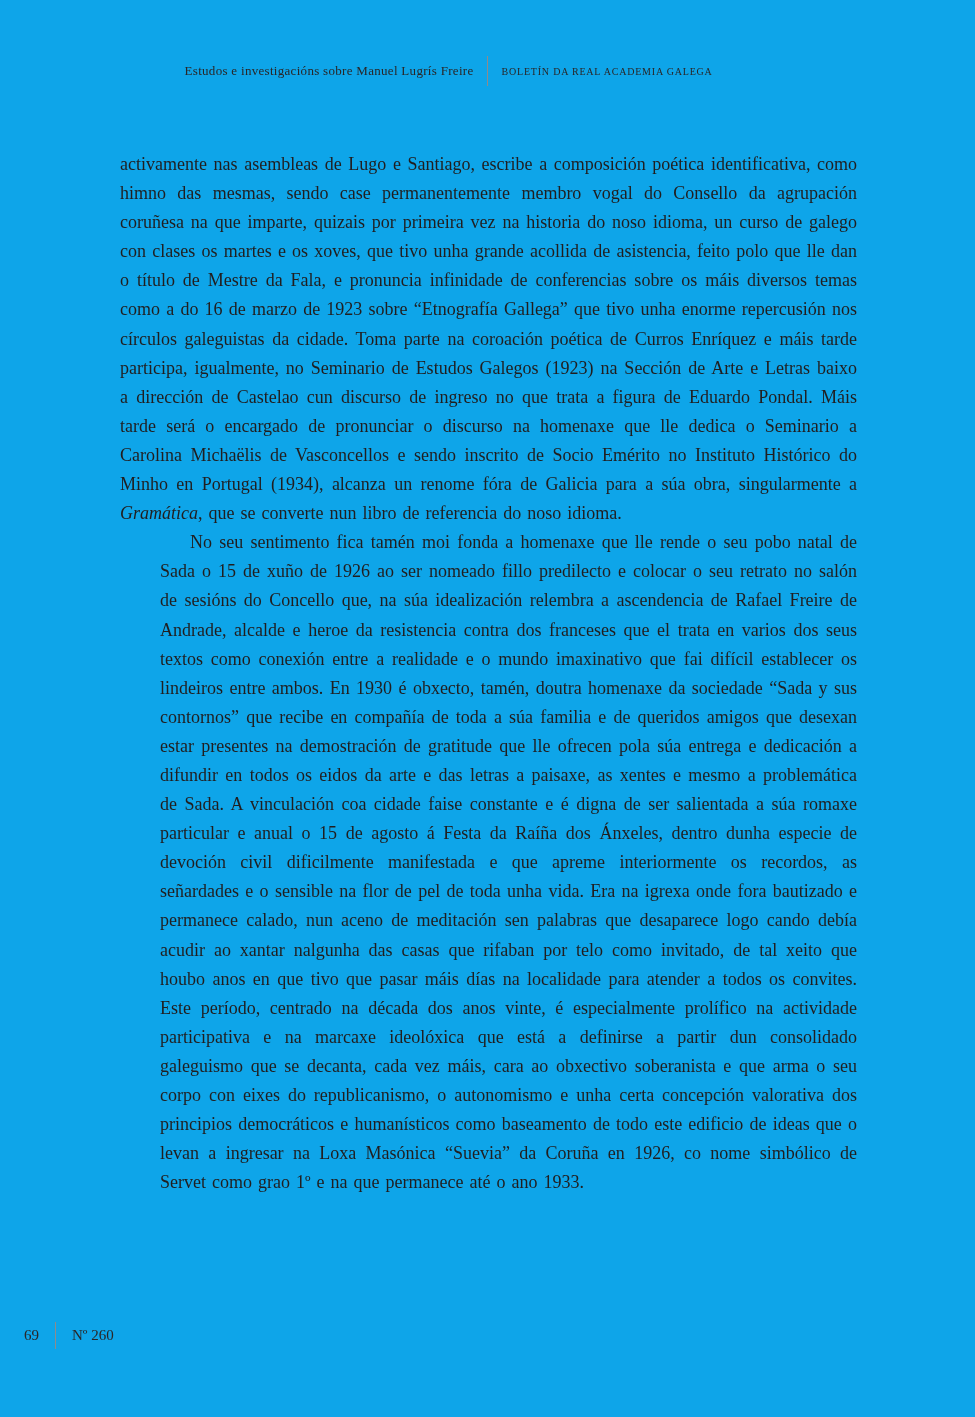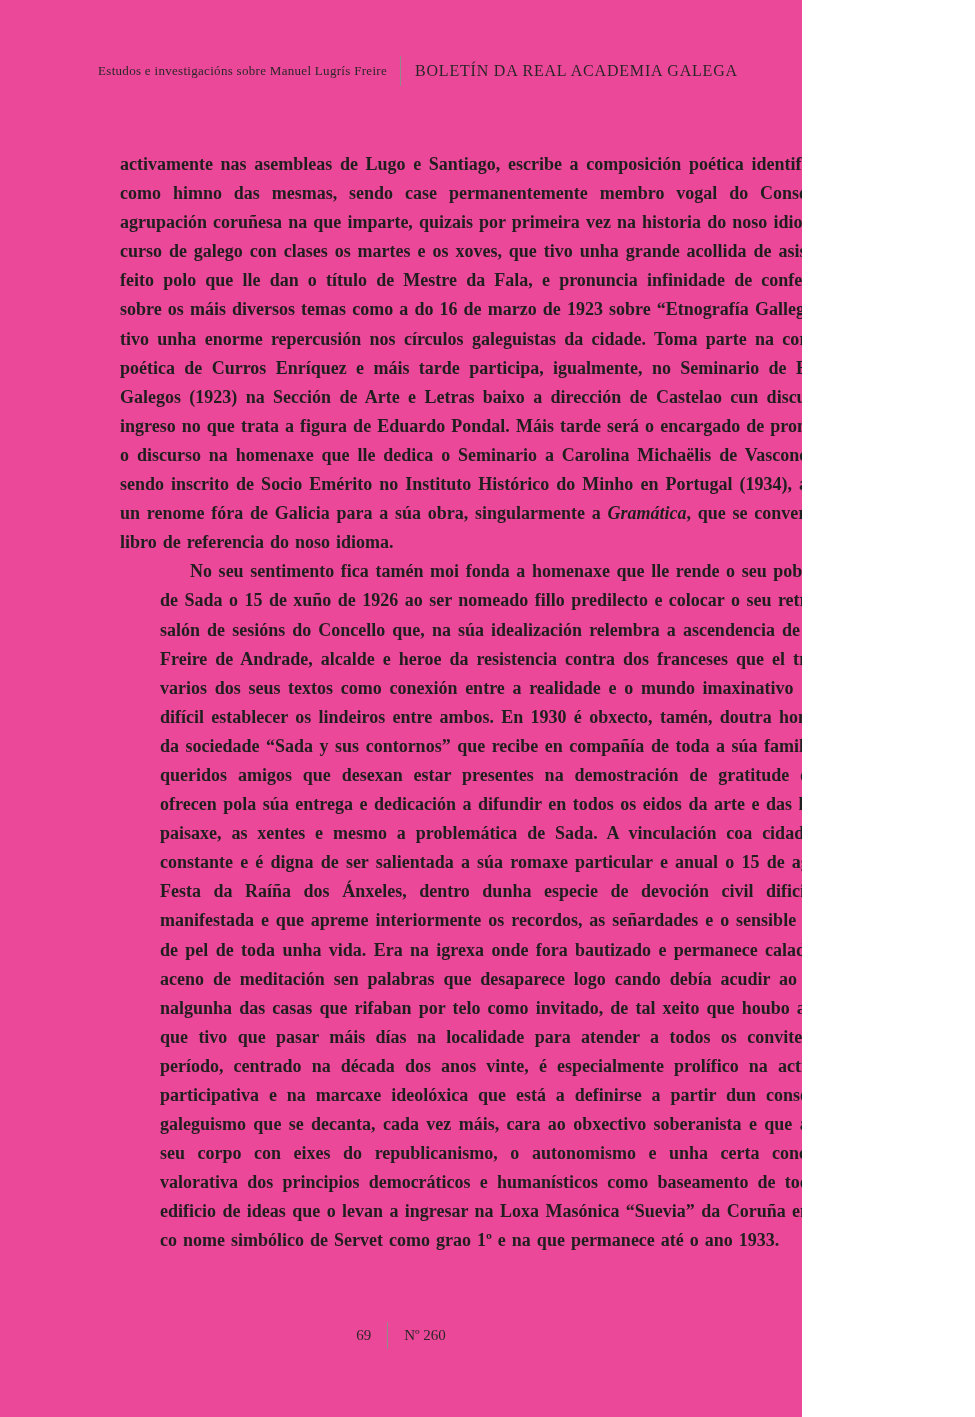--- a/index.html
+++ b/index.html
@@ -2,23 +2,23 @@
 <html lang="gl"><head>
 <meta charset="utf-8">
 <style>
   html, body {
     margin: 0;
     padding: 0;
     background: #ffffff;
   }
   .page {
     position: relative;
-    width: 802px;
+    width: 975px;
     height: 1417px;
-    background: #ec4899;
+    background: #0ea5e9;
     font-family: "Liberation Serif", "DejaVu Serif", serif;
     color: #211e1f;
     overflow: hidden;
   }
   
   .page-header {
     position: absolute;
     top: 56px;
     left: 0;
     right: 0;
@@ -31,21 +31,21 @@
     text-align: right;
     font-size: 13px;
     letter-spacing: 0.3px;
     padding-right: 13px;
     color: #2a2627;
     white-space: nowrap;
   }
   .header-right {
     flex: 1 1 0;
     text-align: left;
-    font-size: 16px;
+    font-size: 10px;
     letter-spacing: 0.8px;
     padding-left: 14px;
     color: #2a2627;
     white-space: nowrap;
   }
   .header-divider {
     width: 1px;
     height: 30px;
     background: #8f8a8b;
     flex: 0 0 auto;
@@ -57,39 +57,38 @@
     left: 120px;
     width: 737px;
     font-size: 18px;
     line-height: 29.1px;
     text-align: justify;
     color: #211e1f;
   }
   .para {
     margin: 0;
     word-spacing: 1.5px;
-    font-weight: bold;
   }
   .para.indent {
     text-indent: 30px;
     margin-left: 40px;
   }
   .para em {
     font-style: italic;
   }
   
   .page-footer {
     position: absolute;
     top: 1322px;
     left: 0;
     right: 0;
     display: flex;
     align-items: center;
-    justify-content: center;
     gap: 16px;
+    padding-left: 24px;
   }
   .page-number {
     font-size: 15px;
     color: #2a2627;
   }
   .footer-divider {
     width: 1px;
     height: 27px;
     background: #8f8a8b;
     flex: 0 0 auto;

